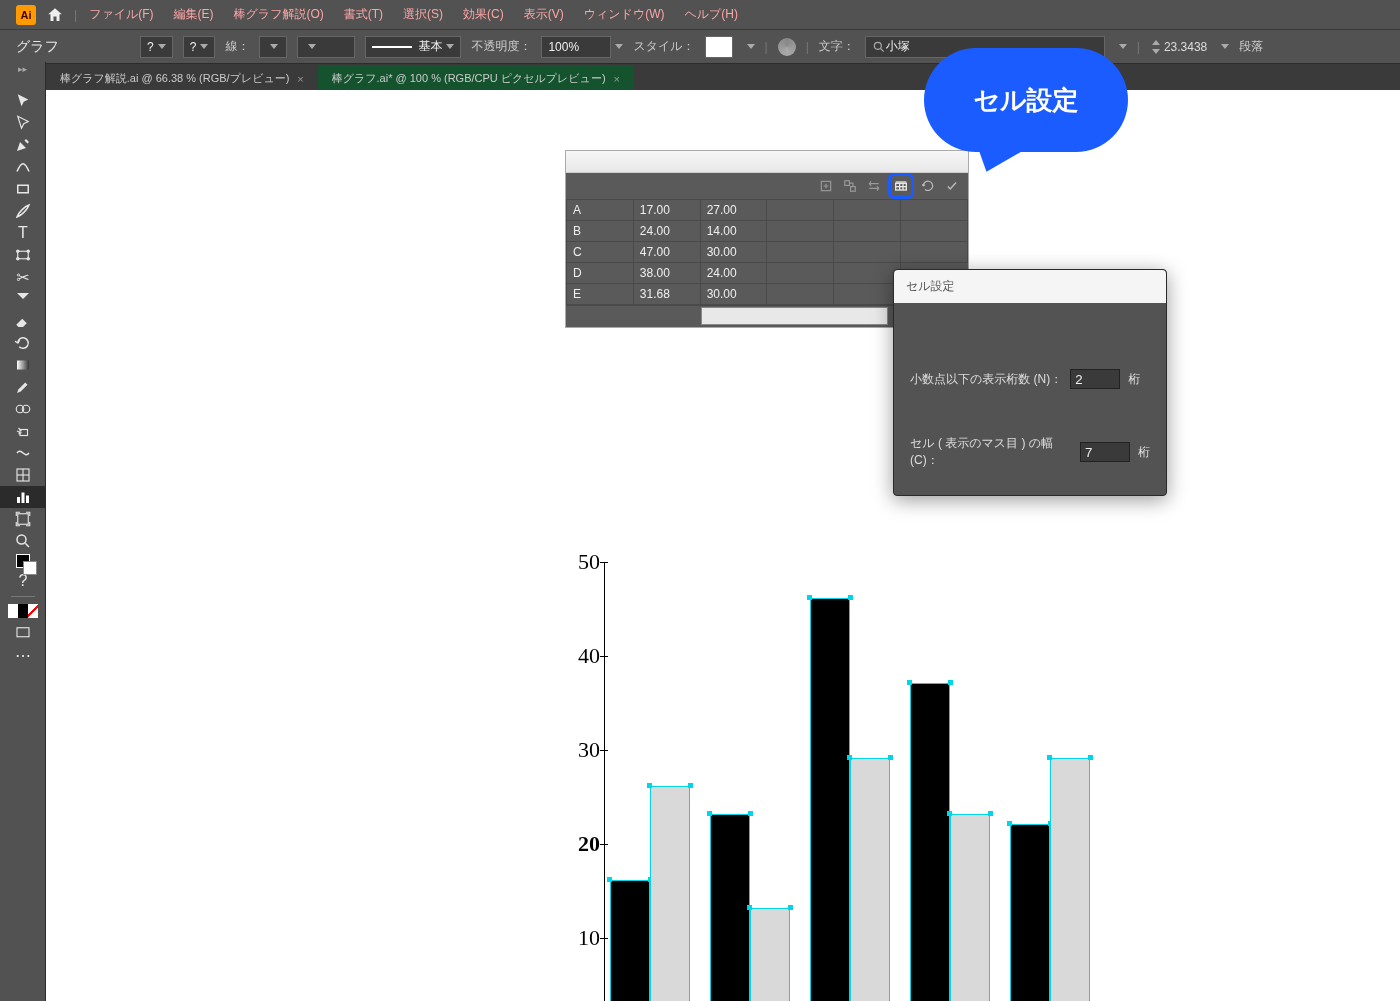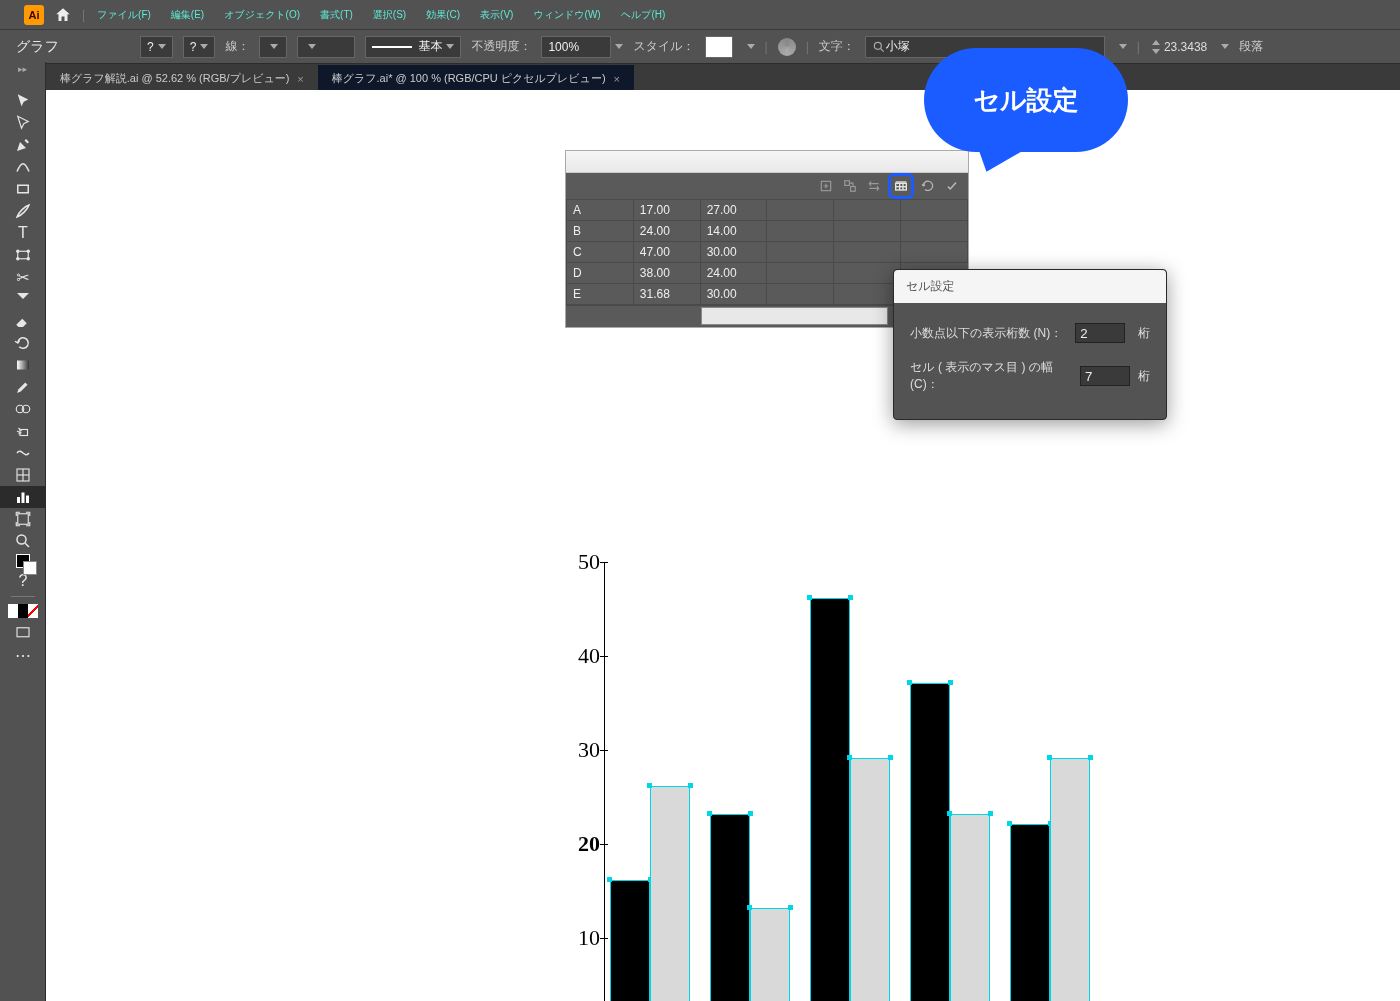--- a/index.html
+++ b/index.html
@@ -1,35 +1,35 @@
 <!DOCTYPE html>
 <html><head>
 <meta charset="utf-8">
 <style>
 * { margin:0; padding:0; box-sizing:border-box; font-family: "Hiragino Kaku Gothic Pro","Meiryo",sans-serif; }
 body { background:#525252; width:1400px; height:1001px; overflow:hidden; position:relative; font-size:12px; color:#ddd; }
 
 
-.menubar { height:30px; background:#525252; display:flex; align-items:center; padding:0 24px; gap:4px; border-bottom:1px solid #3a3a3a;}
+.menubar { height:30px; background:#525252; display:flex; align-items:center; padding:0 16px; gap:4px; border-bottom:1px solid #3a3a3a;}
 .menubar .ai-logo { width:20px; height:20px; background:#ff9a00; color:#420000; font-weight:bold; font-size:11px; display:flex; align-items:center; justify-content:center; border-radius:3px;}
 .menubar .home-icon { width:18px; height:18px; margin:0 6px 0 6px; color:#eee;}
-.menubar .menu-item { padding:4px 8px; color:#5eead4; font-size:10px;}
+.menubar .menu-item { padding:4px 8px; color:#fca5a5; font-size:12px;}
 
 
 .controlbar { height:34px; background:#525252; display:flex; align-items:center; padding:0 10px; gap:10px; border-bottom:1px solid #2c2c2c; font-size:12px;}
 .controlbar .label { color:#ccc; }
 .controlbar .field { background:#3a3a3a; border:1px solid #666; height:22px; display:flex; align-items:center; padding:0 6px; color:#eee; min-width:28px;}
 .controlbar .field.wide { min-width:70px;}
 .controlbar .field.swatch { width:22px; padding:0;}
 .controlbar .dropdown-arrow { width:0;height:0;border-left:4px solid transparent;border-right:4px solid transparent;border-top:5px solid #aaa; margin-left:4px; display:inline-block;}
 .tool-type { width:120px; padding-left:6px; color:#e5e5e5; font-size:14px;}
 
 
 .tabbar { height:28px; background:#3a3a3a; display:flex; align-items:flex-end; padding-left:46px;}
-.tab { padding:6px 14px; font-size:11px; color:#ccc; background:#0f172a; display:flex; align-items:center; gap:8px;}
+.tab { padding:6px 14px; font-size:11px; color:#ccc; background:#14532d; display:flex; align-items:center; gap:8px;}
 .tab.inactive { background:#3a3a3a;}
 .tab .close-x { color:#999; font-size:11px;}
 
 
 .toolpanel { position:absolute; left:0; top:62px; width:46px; background:#525252; border-right:1px solid #2c2c2c; bottom:0; display:flex; flex-direction:column; padding-top:28px;}
 .toolpanel .expand-handle { position:absolute; top:0; left:0; right:0; height:14px; display:flex; align-items:center; justify-content:center; color:#aaa; font-size:9px;}
 .tool { width:46px; height:22px; display:flex; align-items:center; justify-content:center; color:#e6e6e6;}
 .tool.active { background:#2b2b2b;}
 .tool svg { width:18px; height:18px;}
 .tool .glyph { font-size:16px;}
@@ -47,21 +47,21 @@
 .data-window .toolbar .tb-icon.highlighted { border:3px solid #1a5cff; color:#ddd; background:#5a5a5a; border-radius:6px; width:26px; height:26px;}
 .data-table { width:100%; border-collapse:collapse; background:#5a5a5a; color:#eee; font-size:12px;}
 .data-table td { border:1px solid #4a4a4a; height:21px; padding:0 6px; width:66px;}
 .data-window .entry-row { height:22px; display:flex; border-top:1px solid #4a4a4a; background:#5a5a5a;}
 .data-window .entry-row input { flex:0 0 140px; background:#e8e8e8; border:1px solid #888; height:18px; margin:1px; padding:0 4px;}
 
 
 .dialog { position:absolute; left:893px; top:269px; width:274px; background:#535353; border:1px solid #2a2a2a; border-radius:4px; box-shadow:0 4px 20px rgba(0,0,0,.4);}
 .dialog .dlg-title { padding:8px 12px; color:#ccc; font-size:12px; background:#f5f5f5; color:#555; border-radius:4px 4px 0 0;}
 .dialog .dlg-body { padding:20px 16px 10px; color:#ddd; font-size:12px;}
-.dialog .row { display:flex; align-items:center; justify-content:space-between; gap:8px; margin-bottom:16px;}
+.dialog .row { display:flex; align-items:center; justify-content:flex-start; gap:8px; margin-bottom:16px;margin-top:46px;}
 .dialog .row input { width:50px; height:20px; background:#3a3a3a; border:1px solid #222; color:#eee; padding:0 4px;}
 .dialog .dlg-buttons { display:flex; justify-content:flex-end; gap:10px; padding:6px 14px 14px;}
 .dialog .dlg-buttons button { background:#535353; color:#eee; border:2px solid #aaa; border-radius:14px; padding:4px 20px; font-size:12px;}
 .dialog .dlg-buttons button.primary { border-color:#e0e0e0;}
 
 
 .bubble { position:absolute; left:924px; top:48px; width:204px; height:104px; background:#1a5cff; border-radius:52px; display:flex; align-items:center; justify-content:center; color:#fff; font-size:26px; font-weight:600; z-index:50;}
 .bubble::after { content:""; position:absolute; bottom:-22px; left:44px; width:0; height:0; border-left:22px solid transparent; border-right:40px solid transparent; border-top:36px solid #1a5cff; transform:rotate(12deg);}
 
 
@@ -83,21 +83,21 @@
 <div class="menubar">
   <div class="ai-logo">Ai</div>
   <div class="home-icon">
     <svg viewBox="0 0 24 24" fill="#eee">
         <path d="M12 3l9 8h-3v9h-4v-6h-4v6H6v-9H3z"></path>
       </svg>
   </div>
   <span style="color:#777;">|</span>
   <div class="menu-item">ファイル(F)</div>
   <div class="menu-item">編集(E)</div>
-  <div class="menu-item">オブジェクト(O)</div>
+  <div class="menu-item">棒グラフ解説(O)</div>
   <div class="menu-item">書式(T)</div>
   <div class="menu-item">選択(S)</div>
   <div class="menu-item">効果(C)</div>
   <div class="menu-item">表示(V)</div>
   <div class="menu-item">ウィンドウ(W)</div>
   <div class="menu-item">ヘルプ(H)</div>
 </div>
 
 <div class="controlbar">
   <div class="tool-type">グラフ</div>
@@ -147,21 +147,21 @@
         <path d="M6 2l4 5H2zM6 16l-4-5h8z"></path>
       </svg>
     <span>23.3438</span>
   </div>
   <span class="dropdown-arrow"></span>
   <span class="label">段落</span>
 </div>
 
 <div class="tabbar">
   <div class="tab inactive">
-    <span>棒グラフ解説.ai @ 52.62 % (RGB/プレビュー)</span>
+    <span>棒グラフ解説.ai @ 66.38 % (RGB/プレビュー)</span>
     <span class="close-x">×</span>
   </div>
   <div class="tab">
     <span>棒グラフ.ai* @ 100 % (RGB/CPU ピクセルプレビュー)</span>
     <span class="close-x">×</span>
   </div>
 </div>
 
 <div class="toolpanel">
   <div class="expand-handle">▸▸</div>

